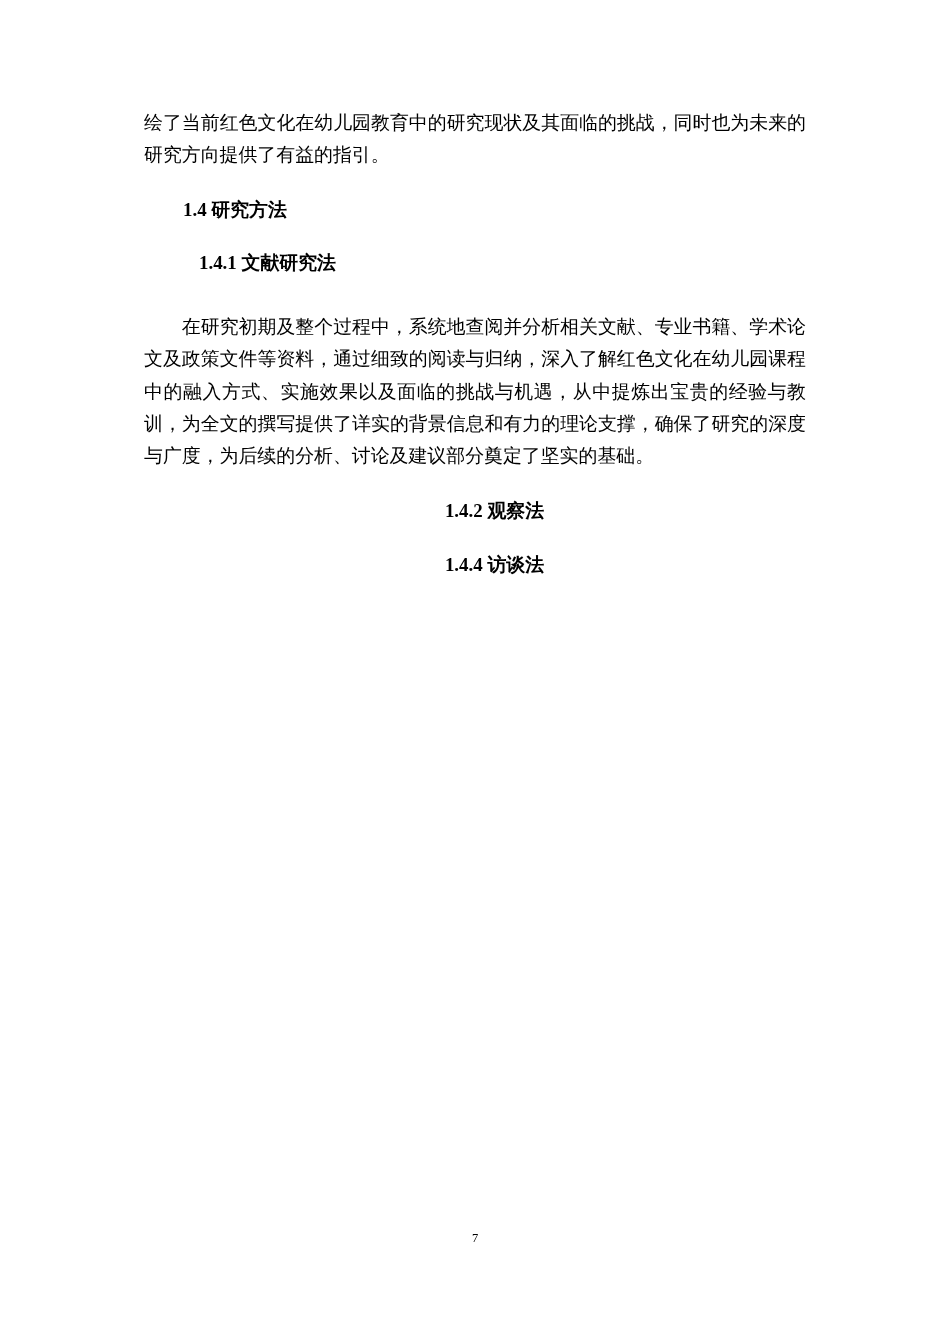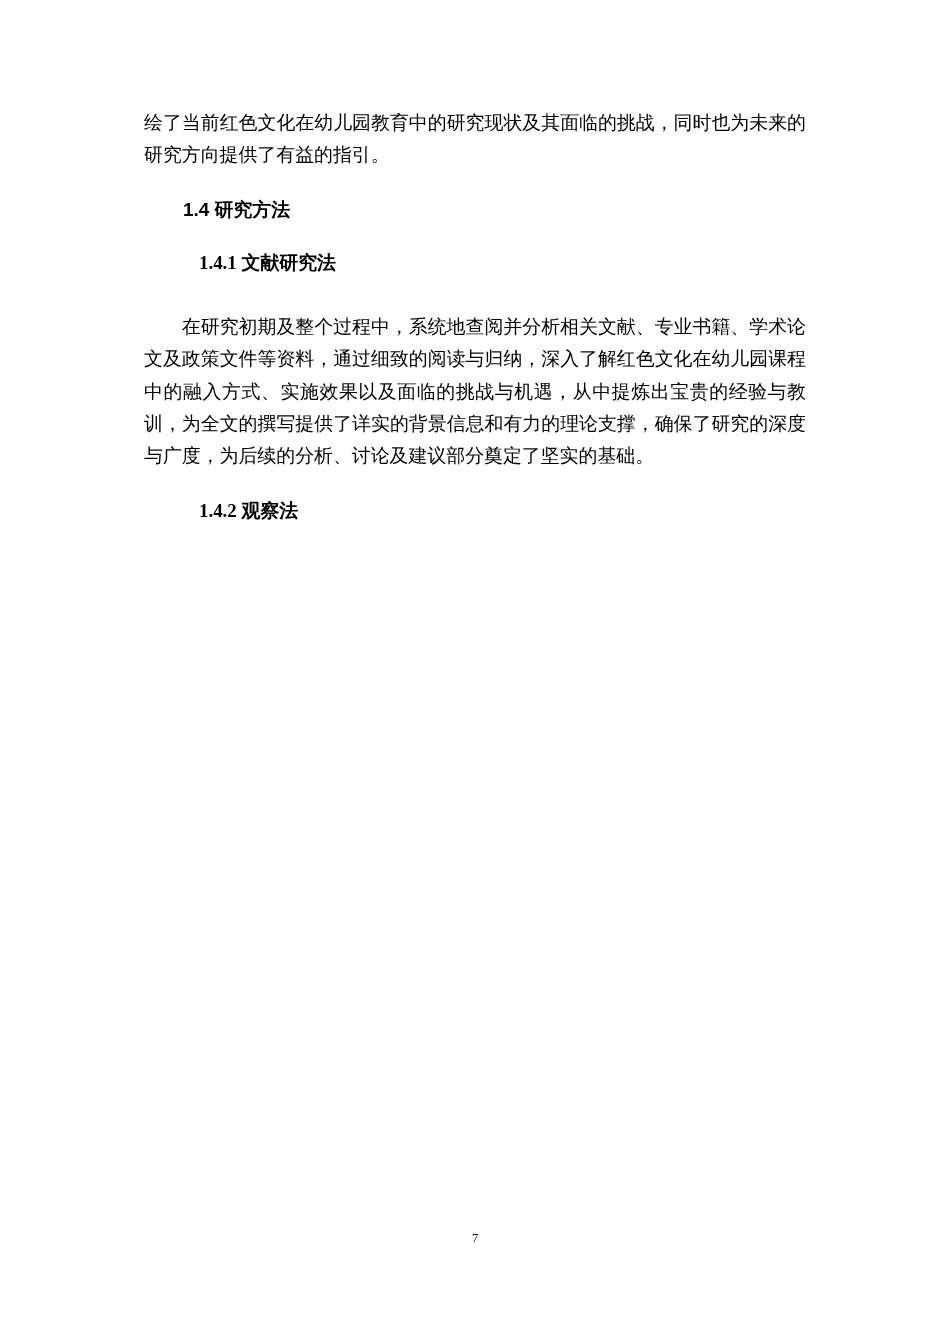--- a/index.html
+++ b/index.html
@@ -31,32 +31,32 @@
   }
   .para.indent {
     text-indent: 37.8px;
   }
   .heading-2 {
     margin: 0;
     font-size: 18.9px;
     line-height: 32.3px;
     font-weight: bold;
     padding-left: 39px;
-    font-family: Liberation Sans, sans-serif;
+    font-family: Liberation Serif, serif;
   }
   .heading-3 {
     margin: 16px;
     font-size: 18.9px;
     line-height: 32.3px;
     padding-left: 39px;
   }
   .gap-h2 { margin-top: 22px; }
   .gap-after-h2 { margin-top: 21px; }
   .gap-after-h3 { margin-top: 32px; }
-  .gap-before-h3 { margin-top: 22px; }
+  .gap-before-h3 { margin-top: 22px; text-align: center; }
   .page-number {
     position: absolute;
     left: 0;
     width: 950px;
     top: 1230px;
     text-align: center;
     font-size: 12.5px;
     line-height: 16px;
   }
 </style>
@@ -68,16 +68,17 @@
   <p class="para">绘了当前红色文化在幼儿园教育中的研究现状及其面临的挑战，同时也为未来的研究方向提供了有益的指引。</p>
 
   <h2 class="heading-2 gap-h2">1.4 研究方法</h2>
 
   <h3 class="heading-3 gap-after-h2">1.4.1 文献研究法</h3>
   <p class="para indent gap-after-h3">在研究初期及整个过程中，系统地查阅并分析相关文献、专业书籍、学术论文及政策文件等资料，通过细致的阅读与归纳，深入了解红色文化在幼儿园课程中的融入方式、实施效果以及面临的挑战与机遇，从中提炼出宝贵的经验与教训，为全文的撰写提供了详实的背景信息和有力的理论支撑，确保了研究的深度与广度，为后续的分析、讨论及建议部分奠定了坚实的基础。</p>
 
   <h3 class="heading-3 gap-before-h3">1.4.2 观察法</h3>
 
 
+  <h3 class="heading-3 gap-before-h3">1.4.4 访谈法</h3>
 
 </div>
 
 <div class="page-number">7</div>
 
 </body></html>

